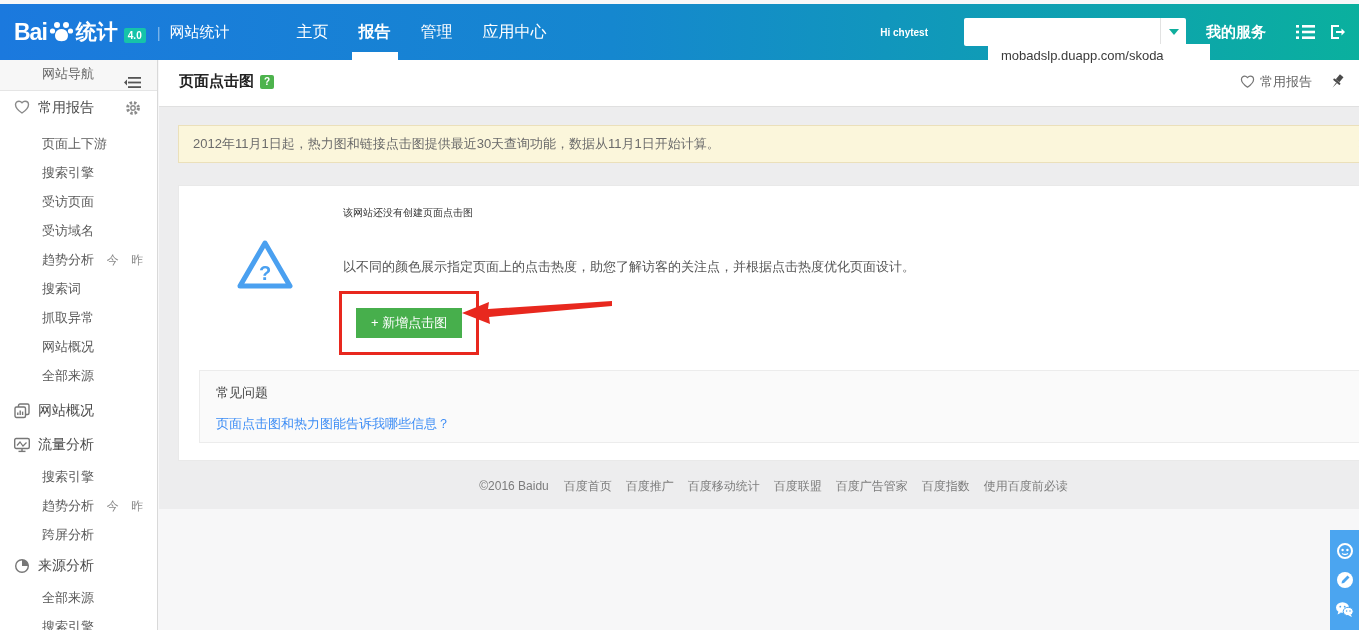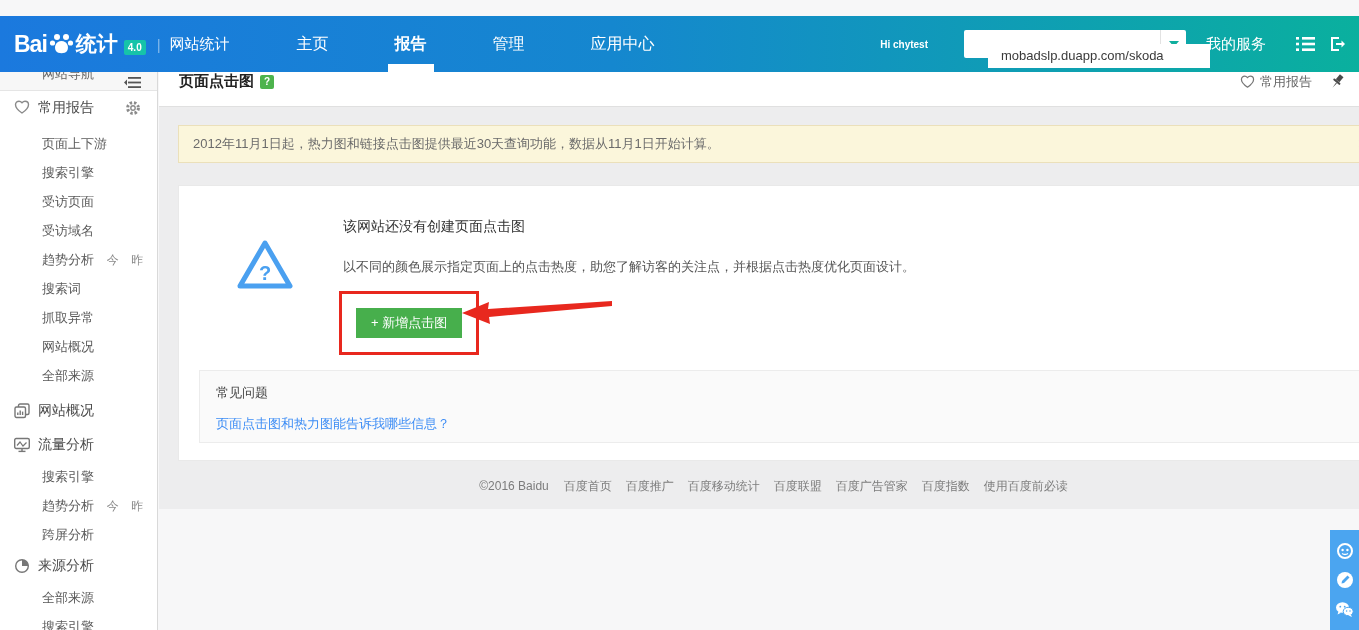--- a/index.html
+++ b/index.html
@@ -3,55 +3,55 @@
 <meta charset="utf-8">
 <style>
   * { margin:0; padding:0; box-sizing:border-box; }
   html,body { width:1359px; height:630px; }
   body {
     position:relative; overflow:hidden; background:#f7f7f8;
     font-family:"Liberation Sans","DejaVu Sans",sans-serif; color:#333;
   }
   
   .topbar {
-    position:absolute; left:0; top:16px; width:1359px; height:56px;
+    position:absolute; left:0; top:4px; width:1359px; height:56px;
     background:linear-gradient(90deg,#1b79de 0%,#1587cf 45%,#0ab09e 100%);
     display:flex; align-items:center; z-index:5;
   }
   .logo-area { display:flex; align-items:center; margin-left:14px; white-space:nowrap; }
   .logo-bai { color:#fff; font-size:23px; font-weight:bold; letter-spacing:-1px; }
   .logo-paw { margin:0 1px -2px 1px; }
   .logo-suffix { color:#fff; font-size:21px; font-weight:bold; }
   .logo-badge {
     background:#16c3a9; color:#fff; font-size:10px; font-weight:bold;
     border-radius:2px; padding:2px 4px; margin:0 0 -6px 6px;
   }
   .logo-divider { color:rgba(255,255,255,.45); margin:0 9px 0 11px; font-size:15px; }
   .logo-product { color:#fff; font-size:15px; }
-  .topnav { display:flex; margin-left:52px; height:56px;gap:36px; }
+  .topnav { display:flex; margin-left:52px; height:56px; }
   .topnav .nav-item {
     color:#fff; font-size:16px; line-height:56px; padding:0 15px; position:relative; cursor:pointer;
   }
   .topnav .nav-item.active { font-weight:bold; }
   .topnav .nav-item.active::after {
     content:""; position:absolute; left:50%; transform:translateX(-50%);
     bottom:0; width:46px; height:8px; background:#fff;
   }
   .topbar-right { position:absolute; right:12px; top:0; height:56px; display:flex; align-items:center; }
   .greeting { color:#fff; font-size:10px; font-weight:bold; margin-right:36px; }
   .site-select {
     width:222px; height:28px; background:#fff; border-radius:2px;
     display:flex; align-items:center; position:relative; cursor:pointer;
   }
   .site-select .chev-box {
     position:absolute; right:0; top:0; width:26px; height:28px;
     border-left:1px solid #e2e2e2; display:flex; align-items:center; justify-content:center;
   }
   .chev-down { width:0; height:0; border-left:5px solid transparent; border-right:5px solid transparent; border-top:6px solid #0fae9d; }
-  .my-services { color:#fff; font-size:15px; margin:0 16px 0 20px; cursor:pointer; }
+  .my-services { color:#fff; font-size:15px; margin:0 16px 0 20px; cursor:pointer;font-weight:bold; }
   .icon-btn { margin-left:14px; cursor:pointer; display:flex; align-items:center; }
   
   .site-dropdown {
     position:absolute; left:988px; top:44px; width:222px; height:24px;
     background:#fff; z-index:6; font-size:13px; color:#3a3a3a;
     line-height:24px; padding-left:13px; cursor:pointer;
   }
   
   .sidebar {
     position:absolute; left:0; top:56px; width:158px; height:574px;
@@ -101,21 +101,21 @@
     position:absolute; left:19px; top:18px; right:14px; height:38px;
     background:#fbf6db; border:1px solid #ebe0ba; font-size:13px; color:#6b6b6b;
     line-height:36px; padding-left:14px;
   }
   .notice-close { position:absolute; right:13px; top:0; line-height:36px; font-size:16px; color:#555; cursor:pointer; }
   .card {
     position:absolute; left:19px; top:78px; right:14px; height:276px;
     background:#fff; border:1px solid #e9e9e9;
   }
   .empty-icon { position:absolute; left:56px; top:52px; }
-  .empty-title { position:absolute; left:164px; top:32px; font-size:14px; color:#333;text-align:center; }
+  .empty-title { position:absolute; left:164px; top:20px; font-size:10px; color:#333;text-align:center; }
   .empty-desc { position:absolute; left:164px; top:72px; font-size:13px; color:#555; }
   .btn-annotation {
     position:absolute; left:160px; top:105px; border:3px solid #e8281e; padding:14px; display:inline-block;
   }
   .create-btn {
     display:block; height:30px; line-height:30px; padding:0 15px; border:none;
     background:#47af4c; color:#fff; font-size:13px; cursor:pointer;
     font-family:"Liberation Sans","DejaVu Sans",sans-serif;
   }
   .anno-arrow { position:absolute; left:283px; top:112px; }

